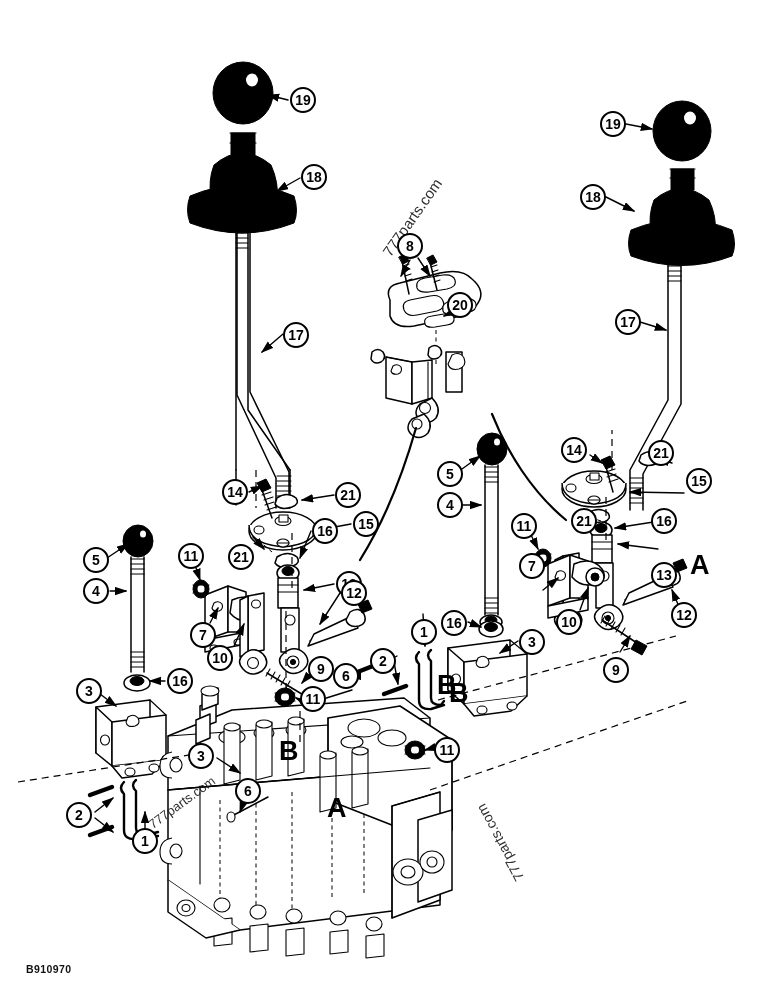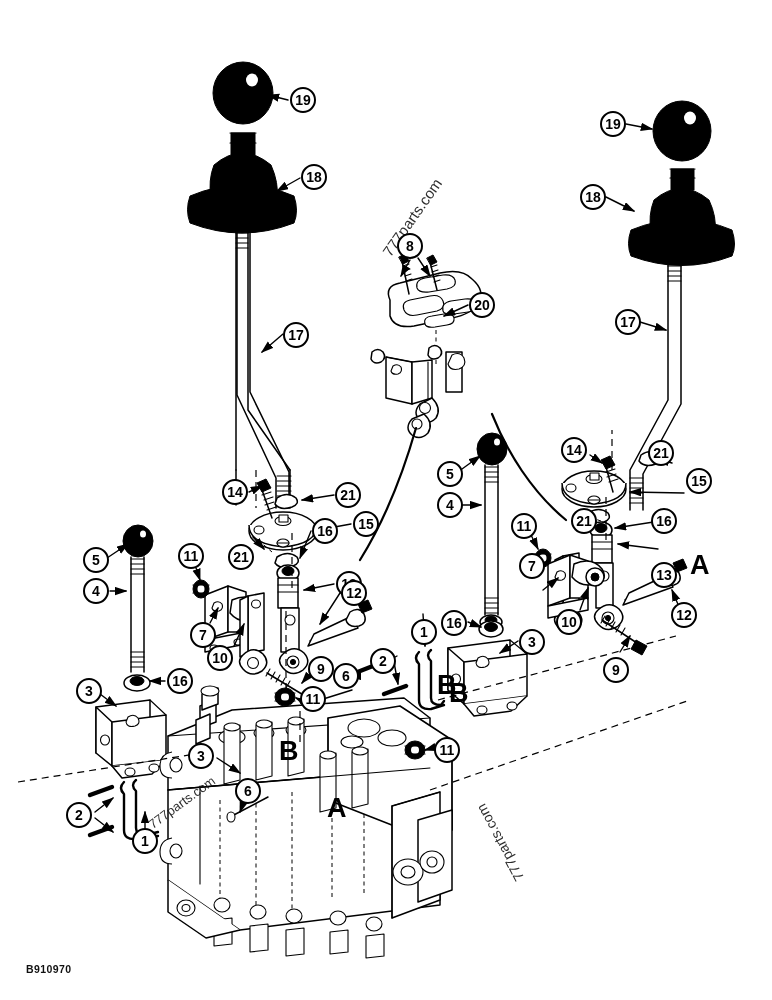--- a/index.html
+++ b/index.html
@@ -653,21 +653,21 @@
 
   <div class="callout" style="left:290px;top:87px">19</div>
   <div class="callout" style="left:301px;top:164px">18</div>
   <div class="callout" style="left:283px;top:322px">17</div>
 
   <div class="callout" style="left:600px;top:111px">19</div>
   <div class="callout" style="left:580px;top:184px">18</div>
   <div class="callout" style="left:615px;top:309px">17</div>
 
   <div class="callout" style="left:397px;top:233px">8</div>
-  <div class="callout" style="left:469px;top:292px">20</div>
+  <div class="callout" style="left:447px;top:292px">20</div>
 
   <div class="callout" style="left:222px;top:479px">14</div>
   <div class="callout" style="left:335px;top:482px">21</div>
   <div class="callout" style="left:353px;top:511px">15</div>
   <div class="callout" style="left:228px;top:544px">21</div>
   <div class="callout" style="left:312px;top:518px">16</div>
   <div class="callout" style="left:336px;top:571px">13</div>
   <div class="callout" style="left:341px;top:580px">12</div>
   <div class="callout" style="left:178px;top:543px">11</div>
   <div class="callout" style="left:190px;top:622px">7</div>

